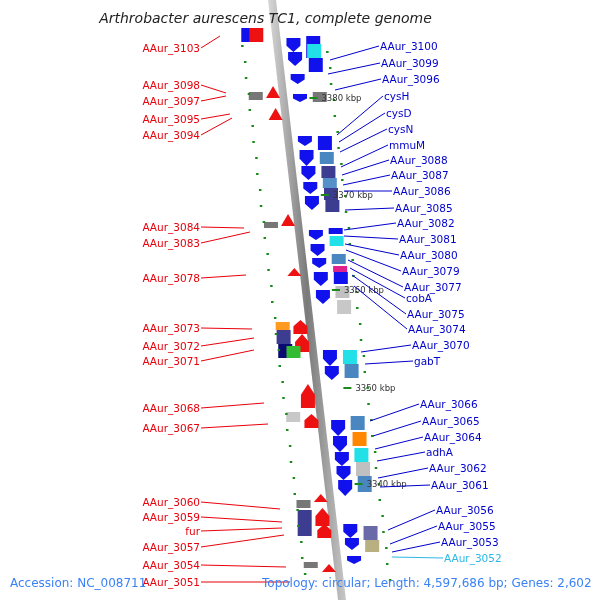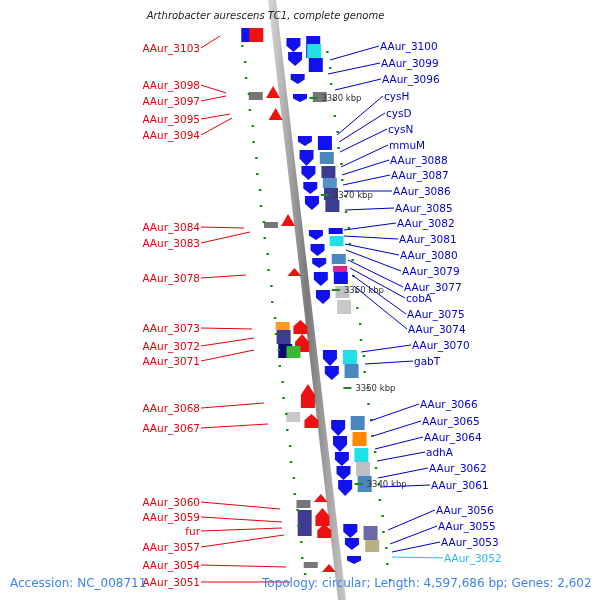--- a/index.html
+++ b/index.html
@@ -1,18 +1,18 @@
 <!DOCTYPE html>
 <html><head>
   <meta charset="utf-8">
   <style>
     html, body { margin: 0; padding: 0; background: #ffffff; }
     body { width: 600px; height: 600px; position: relative; overflow: hidden; font-family: "DejaVu Sans", sans-serif; }
     #map { position: absolute; left: 0; top: 0; width: 600px; height: 600px; }
-    .title { position: absolute; left: 0; width: 531px; top: 10px; text-align: center; font-size: 10px; font-style: italic; color: #222; z-index: 5; }
+    .title { position: absolute; left: 0; width: 531px; top: 10px; text-align: center; font-size: 14px; font-style: italic; color: #222; z-index: 5; }
     .footer { position: absolute; top: 576px; font-size: 12px; color: #3b82f6; z-index: 5; }
     .lbl { font-family: "DejaVu Sans", sans-serif; font-size: 10.5px; }
     .kbp { font-family: "DejaVu Sans", sans-serif; font-size: 8.5px; fill: #333; }
   </style>
 </head>
 <body>
 
 <div class="title">Arthrobacter aurescens TC1, complete genome</div>
 
 <svg id="map" xmlns="http://www.w3.org/2000/svg" width="600" height="600" viewBox="0 0 600 600">

